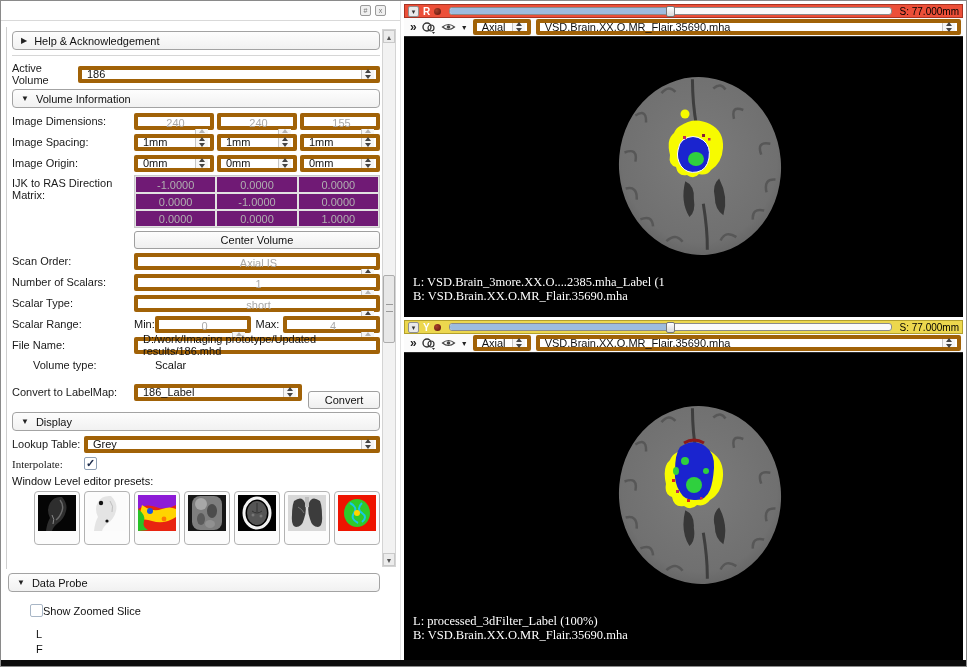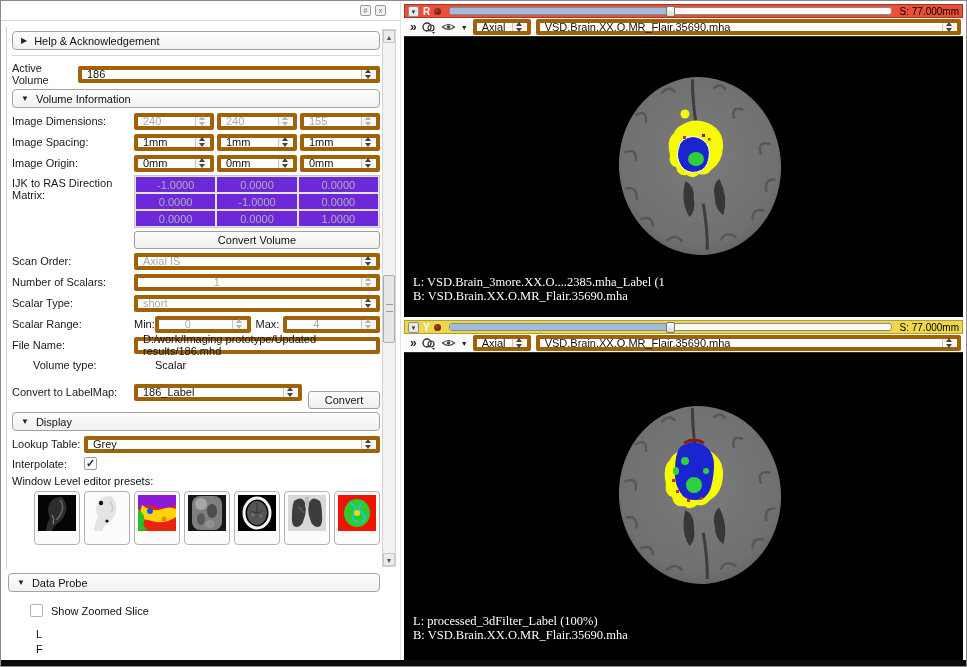--- a/index.html
+++ b/index.html
@@ -33,47 +33,47 @@
   .sep { border-top:1px solid #d6d6d6; margin:5px 2px 6px 2px; }
 
   .row { display:flex; align-items:center; margin:2px 2px 3px 2px; min-height:18px; }
   .row-label { width:122px; flex:none; color:#1a1a1a; }
   .row-label.short { width:58px; }
   .fields3 { display:flex; gap:3px; flex:1; }
   .field, .combo, .textinput { height:17px; border:4px solid #a16207; border-radius:2px; background:#fff; display:flex; align-items:center; padding:0 2px 0 5px; position:relative; }
   .field { flex:1; }
   .combo { flex:1; }
   .textinput { flex:1; }
-  .disabled { color:#a9a9a9; }
+  .disabled { color:#a9a9a9;flex-direction:column; }
   .spin { margin-left:auto; width:13px; align-self:stretch; border-left:1px solid #c6c6c6; display:flex; flex-direction:column; align-items:center; justify-content:center; gap:2px; background:#f6f6f6; }
   .spin i { width:0; height:0; border-left:3px solid transparent; border-right:3px solid transparent; }
   .spin i.up { border-bottom:4px solid #444; }
   .spin i.dn { border-top:4px solid #444; }
   .spin.gray i.up { border-bottom-color:#b5b5b5; } .spin.gray i.dn { border-top-color:#b5b5b5; }
 
   .matrix { flex:1; display:grid; grid-template-columns:1fr 1fr 1fr; gap:0; border:1px solid #c9c9c9; }
-  .matrix .cell { border:1px solid #e2e2e2; text-align:center; color:#b0b0b0; height:17px; line-height:16px; background:#6d28d9; }
+  .matrix .cell { border:1px solid #e2e2e2; text-align:center; color:#b0b0b0; height:17px; line-height:16px; background:#701a75; }
 
   .push-btn { height:18px; border:1px solid #9f9f9f; border-radius:3px; background:linear-gradient(#fdfdfd,#efefef); text-align:center; line-height:16px; }
   .center-btn { flex:1; }
 
   .listbox { flex:1; height:52px; border:1px solid #9f9f9f; border-radius:2px; background:#fff; }
   .row.top-align { align-items:flex-start; }
 
   .convert-btn { width:72px; margin-left:6px; flex:none;margin-top:16px; }
 
   .checkbox { width:13px; height:13px; border:1px solid #8fa0b5; border-radius:2px; background:#fff; display:inline-flex; align-items:center; justify-content:center; font-size:11px; font-weight:bold; color:#1c2b4a; }
 
   .presets-row { display:flex; gap:4px; margin:3px 2px 2px 24px; }
   .thumb-box { width:46px; height:54px; border:1px solid #b3b3b3; border-radius:4px; background:#fcfcfc; padding:3px; }
   .thumb-box svg { display:block; }
 
   .data-probe { position:absolute; left:5px; top:570px; width:376px; }
   .dp-body { padding:8px 0 0 24px; }
-  .dp-check { display:flex; align-items:center; gap:8px; }
+  .dp-check { display:flex; align-items:center; gap:0; }
   .dp-check .checkbox { border-color:#a8b6c6; }
   .dp-lines { margin:10px 0 0 6px; line-height:15px; }
 
   
   .viewers { position:absolute; left:403px; top:3px; width:559px; height:658px; display:flex; flex-direction:column; gap:3px; }
   .viewer { display:flex; flex-direction:column; flex:1; }
   .viewer.v2 { flex:1.09; }
 
   .slice-bar { height:14px; display:flex; align-items:center; gap:4px; padding:0 3px; border-width:1px; border-style:solid; }
   .slice-bar.red { background:var(--red_bar); border-color:var(--red_bar_border); }
@@ -226,21 +226,21 @@
           <div class="cell">-1.0000</div>
           <div class="cell">0.0000</div>
           <div class="cell">0.0000</div>
           <div class="cell">0.0000</div>
           <div class="cell">1.0000</div>
         </div>
       </div>
 
       <div class="row">
         <span class="row-label"></span>
-        <div class="push-btn center-btn">Convert Volume</div>
+        <div class="push-btn center-btn">Center Volume</div>
       </div>
 
       <div class="row">
         <span class="row-label">Scan Order:</span>
         <div class="combo disabled">
           <span>Axial IS</span>
           <span class="spin">
               <i class="up"></i>
               <i class="dn"></i>
             </span>
@@ -323,21 +323,21 @@
         <span class="row-label short" style="width:72px;">Lookup Table:</span>
         <div class="combo">
           <span>Grey</span>
           <span class="spin">
               <i class="up"></i>
               <i class="dn"></i>
             </span>
         </div>
       </div>
 
-      <div class="row" style="min-height:15px;">
+      <div class="row" style="min-height:15px;font-family:Liberation Serif, serif;">
         <span class="row-label short" style="width:72px;">Interpolate:</span>
         <span class="checkbox">✓</span>
       </div>
 
       <div class="row" style="min-height:14px; margin-bottom:0;">
         <span>Window Level editor presets:</span>
       </div>
 
       <div class="presets-row">
         <div class="thumb-box">

